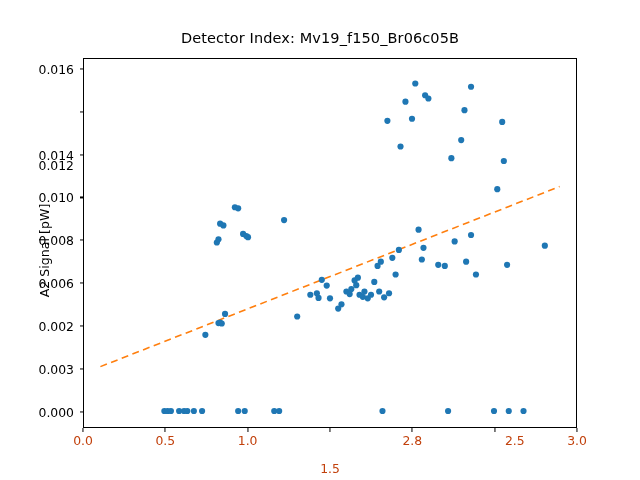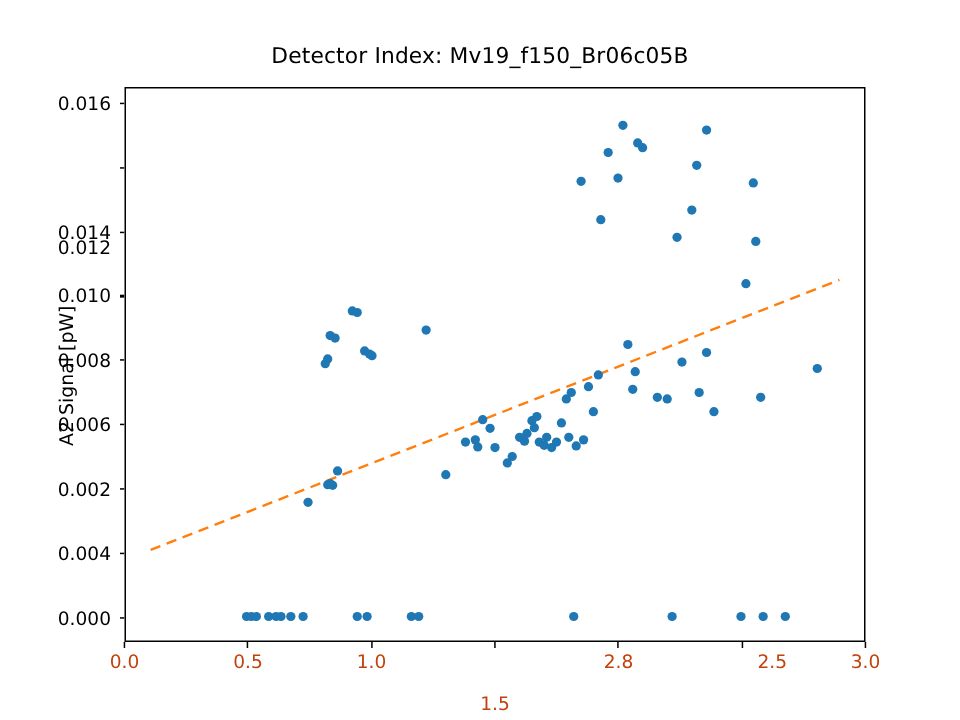--- a/index.html
+++ b/index.html
@@ -115,21 +115,21 @@
 
 <div id="figure">
 
   <div id="chart-title">Detector Index: Mv19_f150_Br06c05B</div>
 
   <div id="ylabel">A2 Signal [pW]</div>
 
   <div id="y-tick-layer">
       <div class="ytick-wrap" style="top: 411.913px;">0.000</div>
       <div class="ytick-mark" style="top: 411.913px;"></div>
-      <div class="ytick-wrap" style="top: 369.014px;">0.004</div>
+      <div class="ytick-wrap" style="top: 369.014px;">0.003</div>
       <div class="ytick-mark" style="top: 369.014px;"></div>
       <div class="ytick-wrap" style="top: 326.116px;">0.002</div>
       <div class="ytick-mark" style="top: 326.116px;"></div>
       <div class="ytick-wrap" style="top: 283.217px;">0.006</div>
       <div class="ytick-mark" style="top: 283.217px;"></div>
       <div class="ytick-wrap" style="top: 240.319px;">0.008</div>
       <div class="ytick-mark" style="top: 240.319px;"></div>
       <div class="ytick-wrap" style="top: 197.42px;">0.010</div>
       <div class="ytick-mark" style="top: 197.42px;"></div>
       <div class="ytick-wrap" style="top: 165px;">0.012</div>

